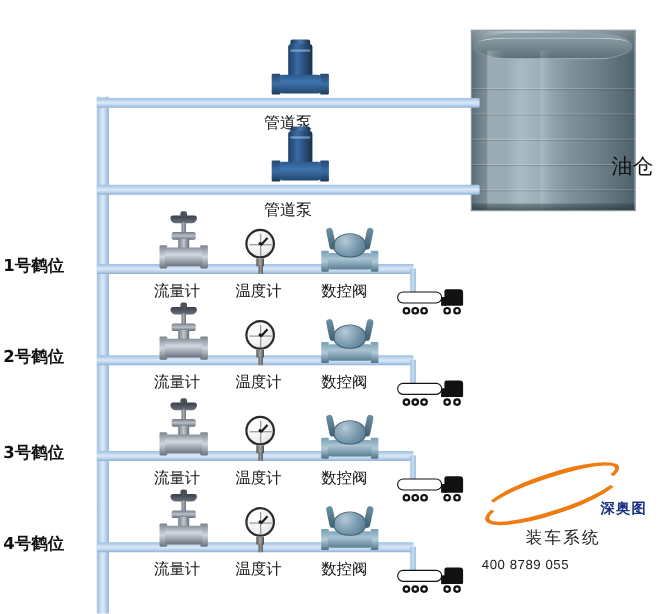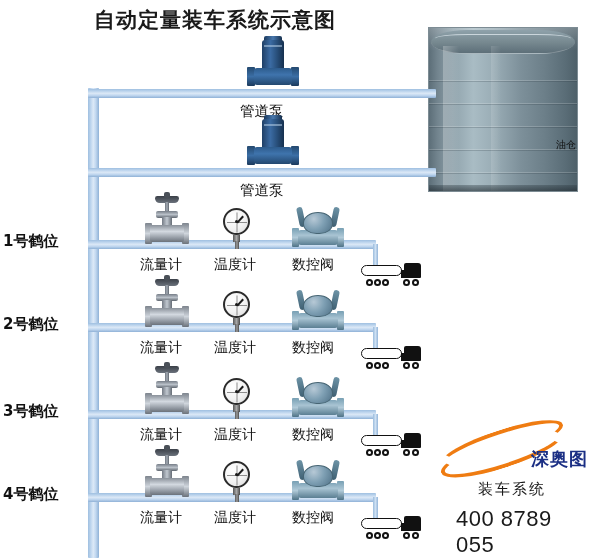--- a/index.html
+++ b/index.html
@@ -91,21 +91,21 @@
   
   .lbl {
     position: absolute;
     font-size: 14.5px;
     color: #111;
     white-space: nowrap;
     font-family: "DejaVu Sans", "Liberation Sans", sans-serif;
   }
   .lbl-row   { font-size: 15px; font-weight: 600; }
   .lbl-eq    { font-size: 14px; }
-  .lbl-tank  { font-size: 10px; }
+  .lbl-tank  { font-size: 19px; }
   .lbl-pump  { font-size: 14.5px; }
 
   
   .pump { position: absolute; width: 56px; height: 54px; }
   .pump .motor {
     position: absolute; left: 17px; top: 0; width: 22px; height: 30px;
     background: linear-gradient(to right, #1f3f66 0%, #3b6ba3 38%, #2a527f 65%, #16304e 100%);
     border-radius: 3px 3px 1px 1px;
   }
   .pump .motor::before {
@@ -256,21 +256,21 @@
   .logo-mark { position: relative; width: 160px; height: 42px; }
   .logo-text {
     position: absolute; left: 4px; top: 2px;
     font-family: "DejaVu Sans", "Liberation Sans", sans-serif;
     font-size: 25px; font-weight: 800; letter-spacing: -0.5px;
     color: #1b2f84; font-style: italic;
   }
   .logo-cn {
     position: absolute; right: 2px; bottom: -1px;
     font-family: Liberation Serif, serif;
-    font-size: 18px; font-weight: 700; color: #1b2f84;
+    font-size: 13px; font-weight: 700; color: #1b2f84;
     letter-spacing: 1px;
   }
   .logo-swoosh {
     position: absolute; left: 8px; top: 10px; width: 128px; height: 30px;
     border: 4px solid transparent;
     border-bottom-color: #ef7c12;
     border-left-color: #ef7c12;
     border-radius: 50%;
     transform: rotate(-18deg);
   }
@@ -281,31 +281,30 @@
     border-right-color: #ef7c12;
     border-radius: 50%;
     transform: rotate(-18deg);
   }
   .logo-sub {
     position: absolute; left: 48px; top: 52px;
     font-size: 15px; color: #1a1a1a; letter-spacing: 2px;
     font-family: "DejaVu Sans", "Liberation Sans", sans-serif;
   }
   .logo-tel {
-    position: absolute; left: 26px; top: 78px;
-    font-size: 22px; color: #1a1a1a; letter-spacing: 0.5px;
+    position: absolute; left: 8px; top: 78px;
+    font-size: 12px; color: #1a1a1a; letter-spacing: 0.5px;
     font-family: "Liberation Sans", sans-serif;
   }
 </style>
 </head>
 <body>
 
 <div id="diagram">
 
-  <div class="title">自动定量装车系统示意图</div>
 
   <div class="tank">
     <div class="tank-top"></div>
     <div class="tank-rail"></div>
     <div class="tank-sheen" style="left:14px;"></div>
     <div class="tank-sheen" style="left:62px;width:10px;opacity:.5;"></div>
     <div class="tank-ring" style="top:52px;"></div>
     <div class="tank-ring" style="top:75px;"></div>
     <div class="tank-ring" style="top:98px;"></div>
     <div class="tank-ring" style="top:121px;"></div>

